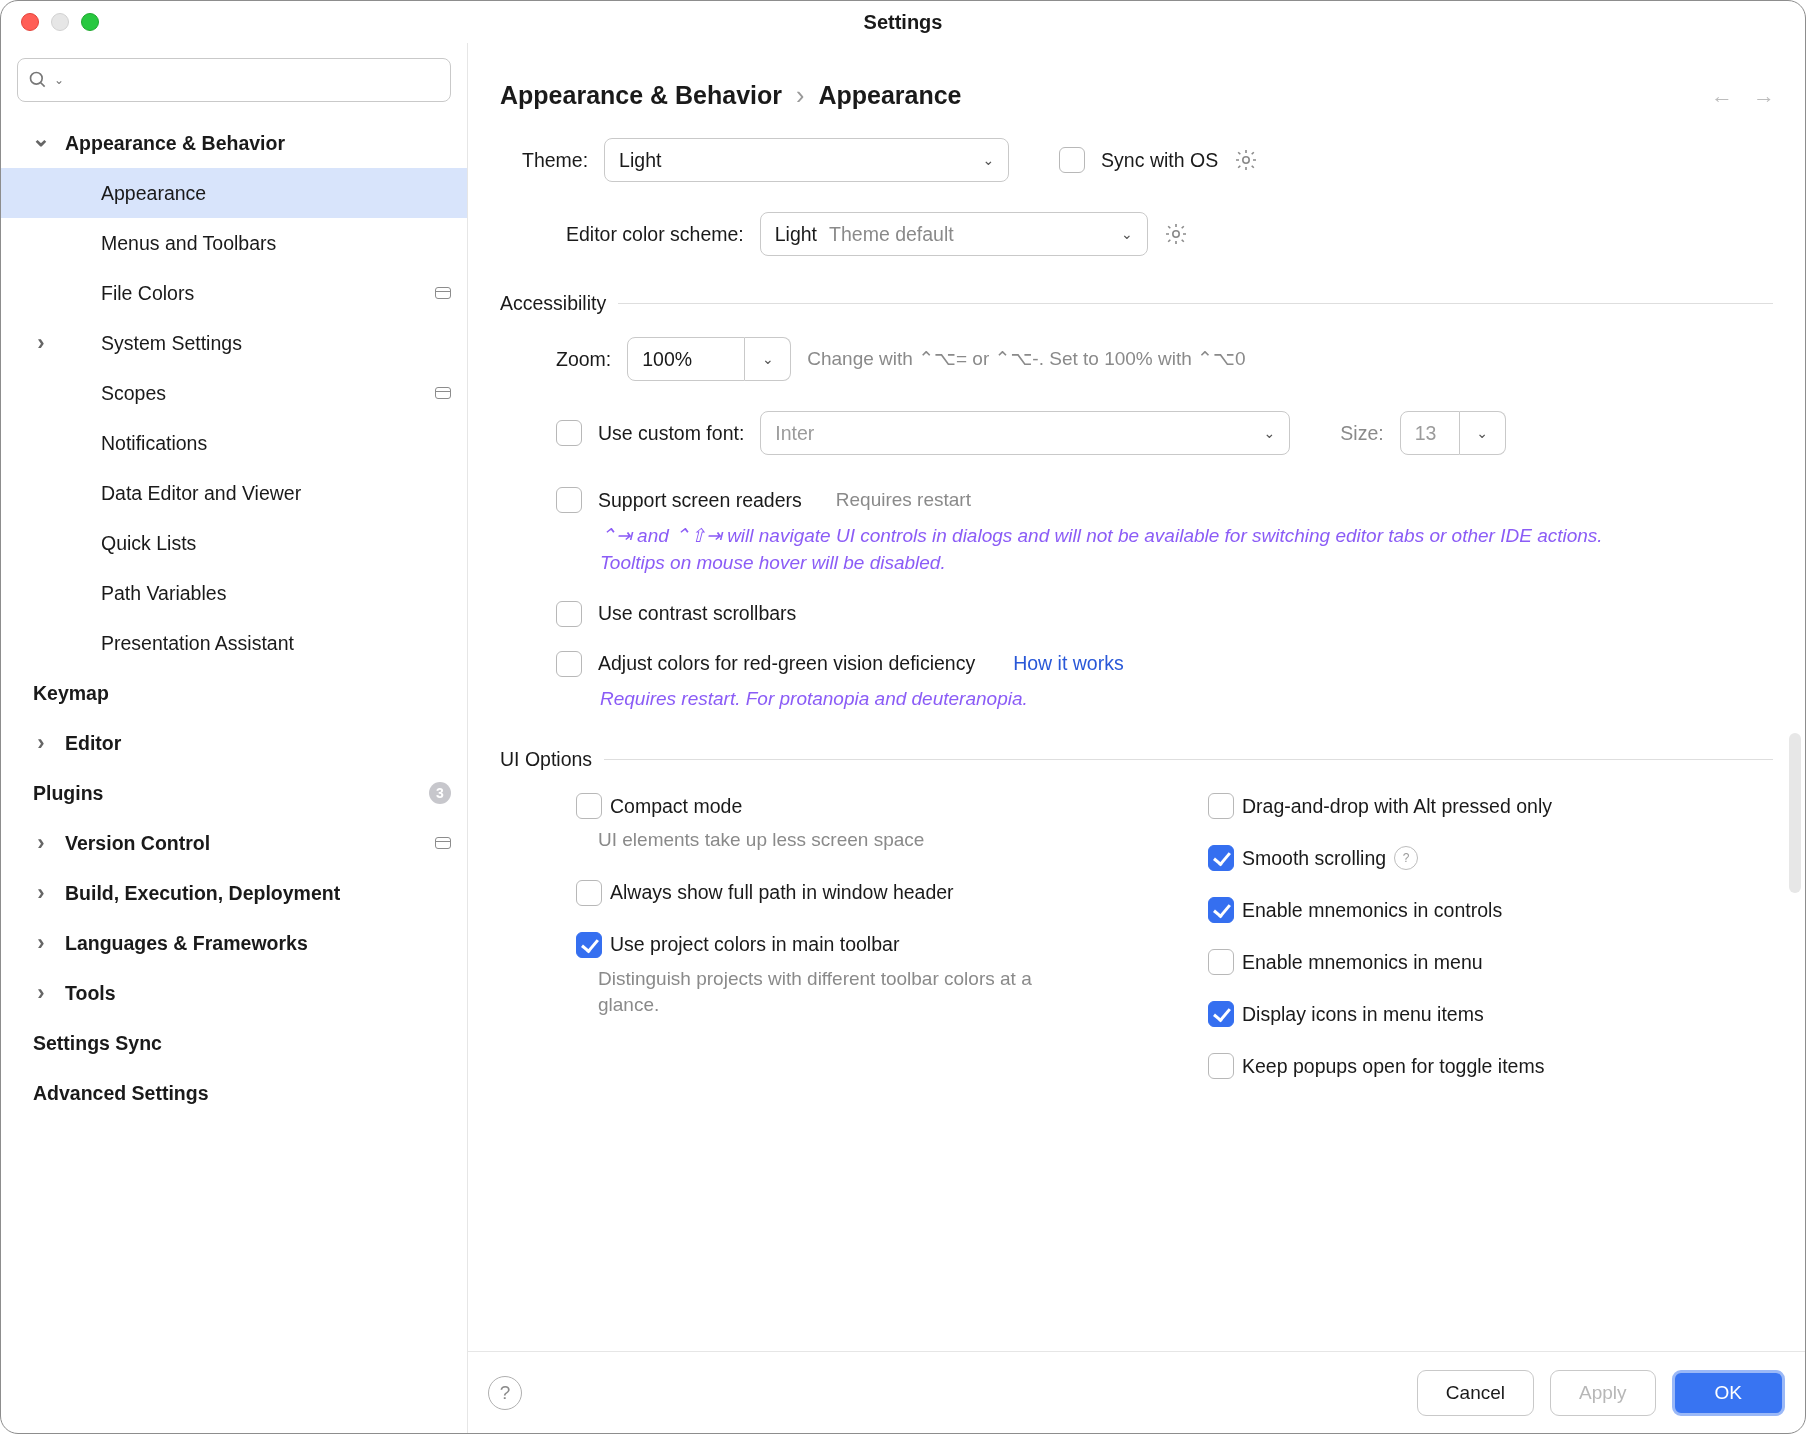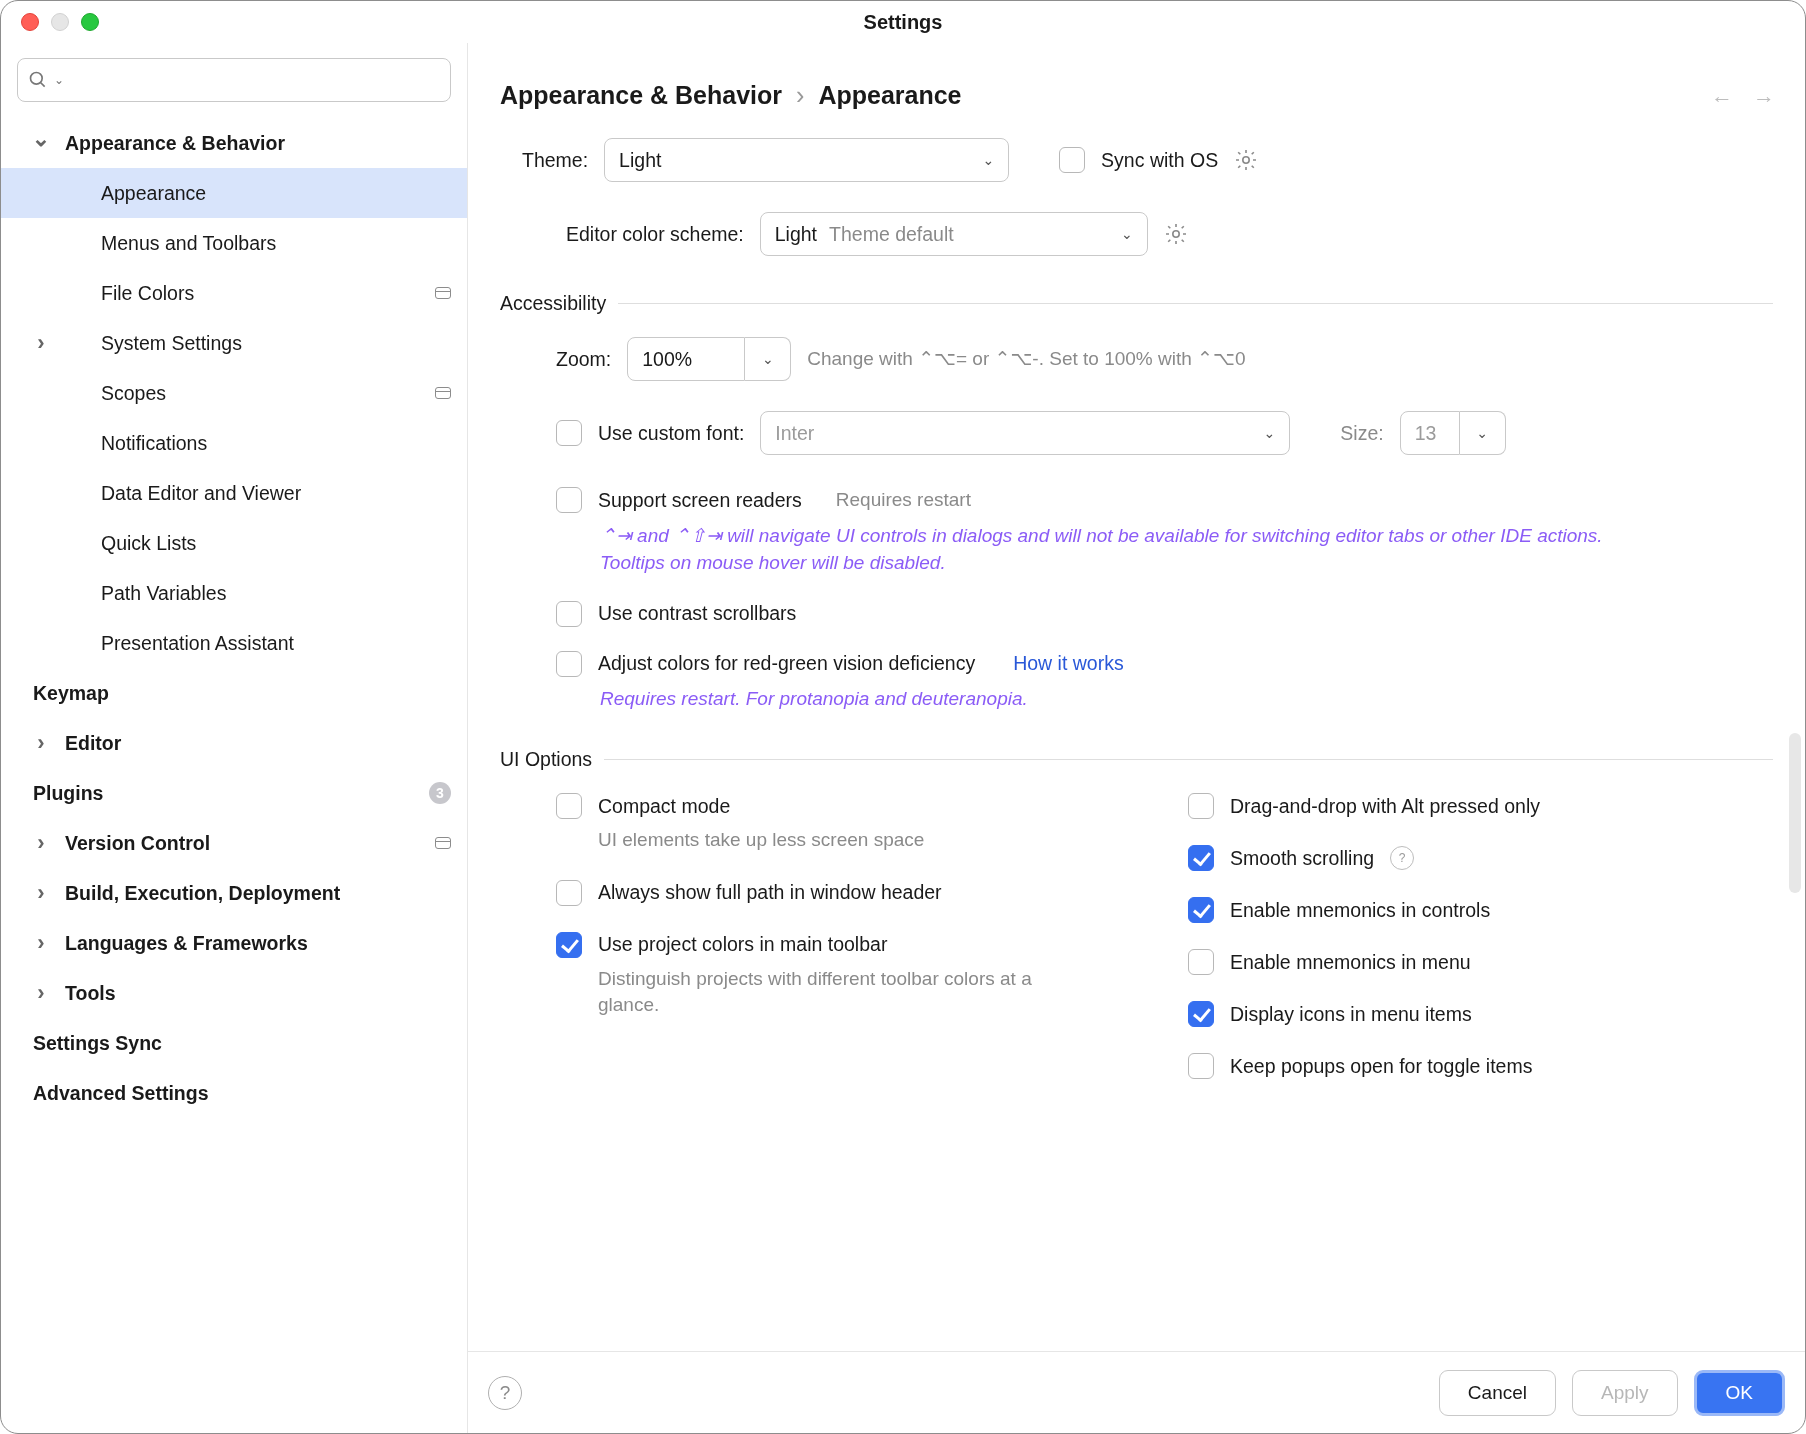--- a/index.html
+++ b/index.html
@@ -150,21 +150,21 @@
 .section-title .line{ flex:1; height:1px; background:#dedede;}
 
 .hint { color:#8a8a8a; font-size:19px; line-height:1.4; }
 .check-row { display:flex; gap:16px; align-items:center; }
 .check-row .lbl { font-size:19.5px; }
 .check-subtext { padding-left:44px; color:#8b5cf6; font-size:19px; line-height:1.45; max-width:1100px;font-style:italic;}
 .plain-indent { padding-left:56px;}
 
 .two-col { display:flex; gap:72px; margin-top: 10px; padding-left:56px;}
 .col { display:flex; flex-direction:column; gap:26px; }
-.col .check-row { gap:16px;}
+.col .check-row { gap:8px;margin-left:20px;}
 .col .subtext { color:#8a8a8a; font-size:19px; padding-left:42px; margin-top:-18px; line-height:1.4; max-width:500px;}
 
 .link { color:#2958d8; cursor:pointer;}
 
 .footer {
   height:82px;
   border-top:1px solid #e6e6e6;
   display:flex;
   align-items:center;
   padding: 0 20px;
@@ -175,21 +175,21 @@
 .btn {
   height:46px;
   padding: 0 28px;
   border-radius:9px;
   border:1px solid #c9c9c9;
   background:#fff;
   font-size:19px;
   cursor:pointer;
   display:flex;align-items:center;
 }
-.btn.primary { background:#3874f2; color:#fff; border:3px solid #9ab8f7; padding:0 29px;}
+.btn.primary { background:#3874f2; color:#fff; border:3px solid #9ab8f7; padding:0 40px;}
 .btn.disabled { color:#b7b7b7; }
 .help-btn {
   width:34px;height:34px;border:1.6px solid #b0b0b0;border-radius:50%;display:flex;align-items:center;justify-content:center;color:#8a8a8a;font-size:19px;
 }
 .scrollbar-stub{
   position:absolute; right:4px; top:732px; width:12px; height:160px; background:#c4c4c467; border-radius:6px;
 }
 .muted { color:#8a8a8a; }
 .gear-svg { stroke:#8a8a8a; fill:none; stroke-width:1.6; }
 </style>

